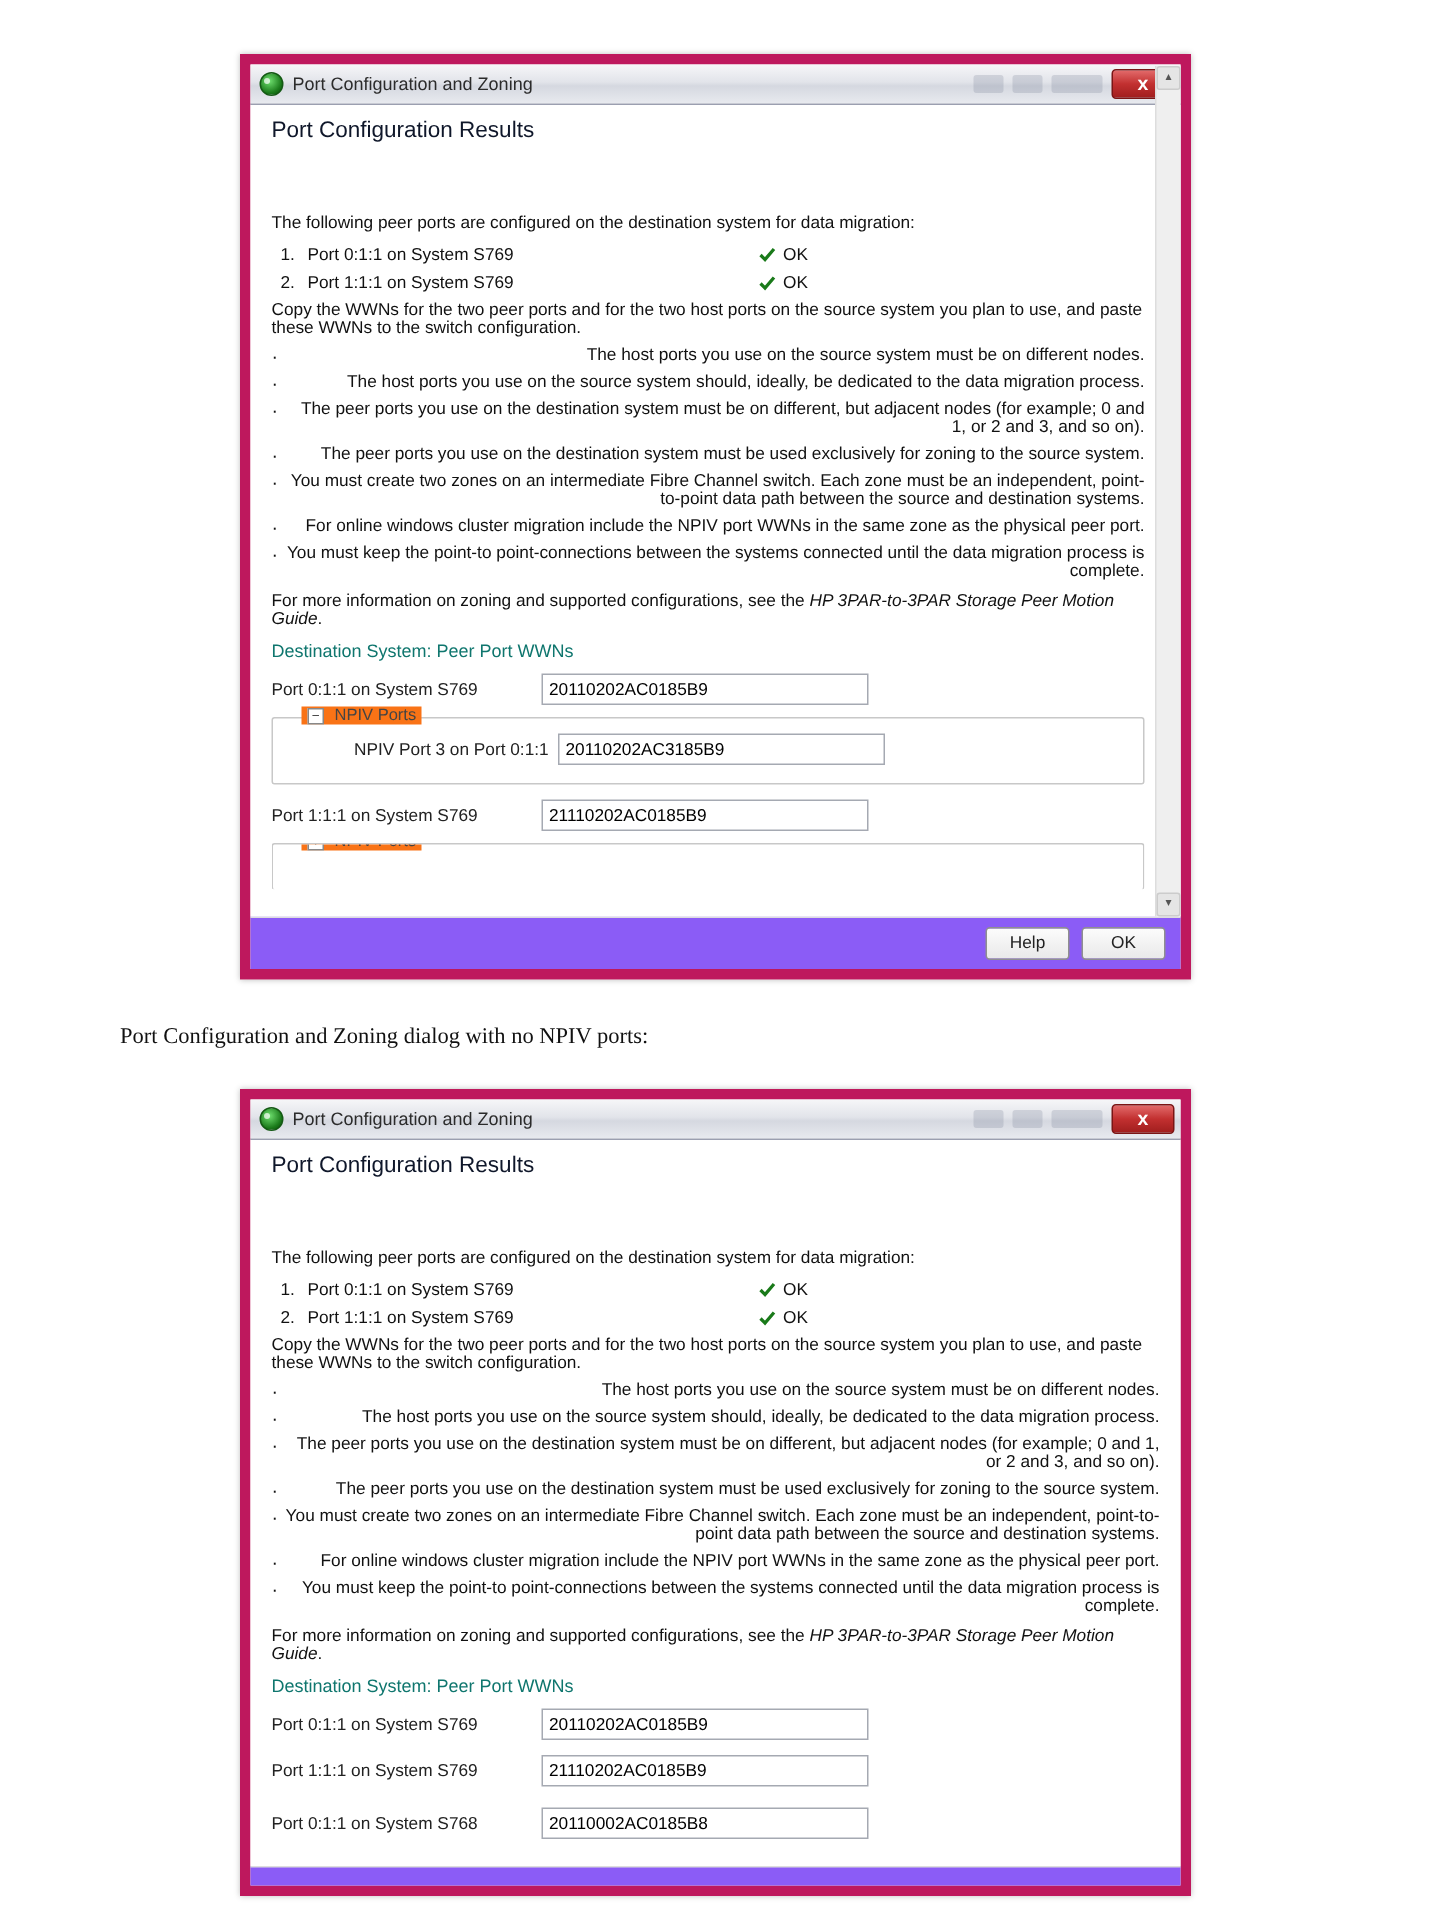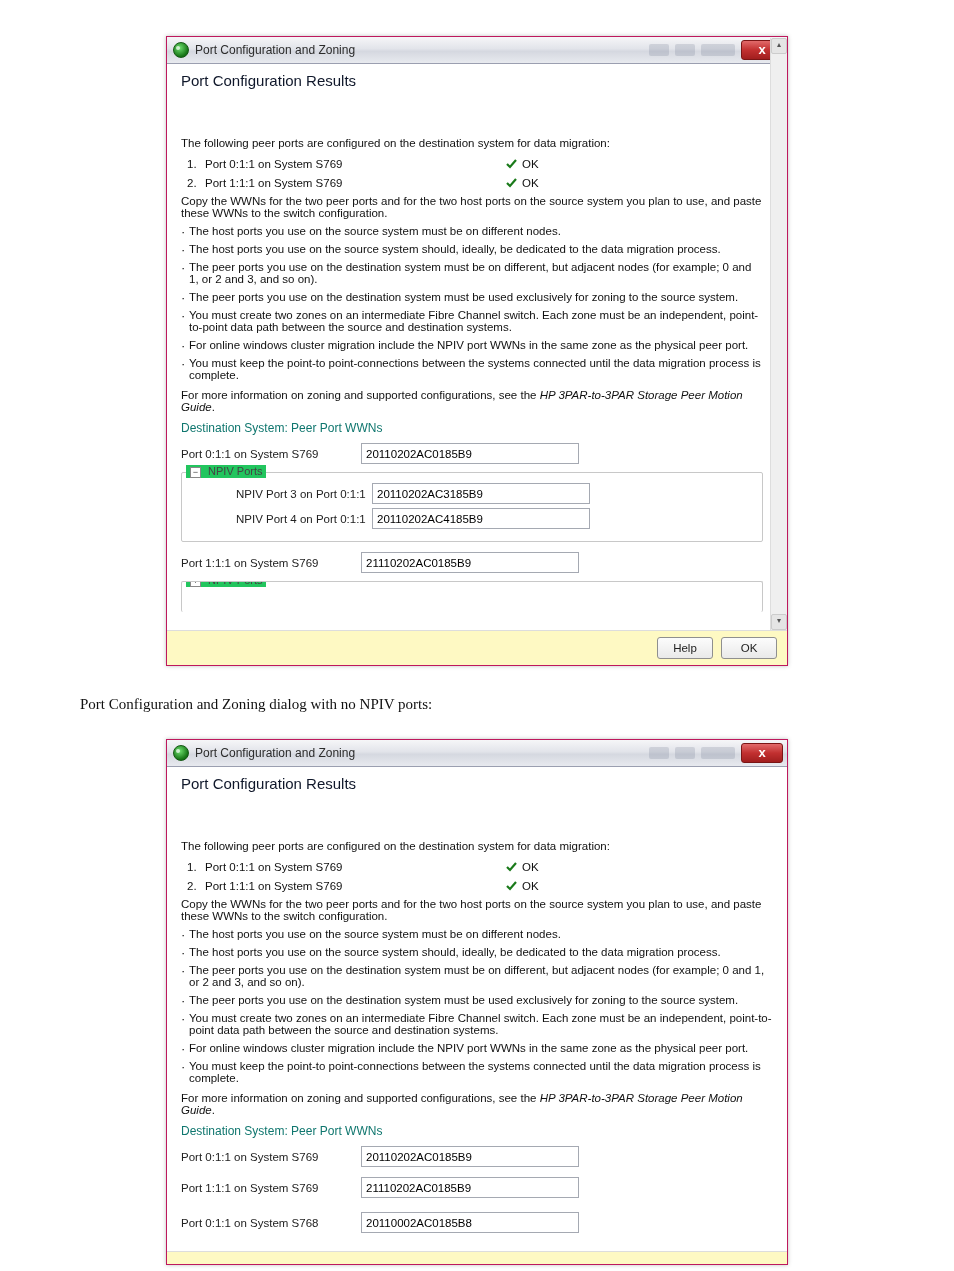--- a/index.html
+++ b/index.html
@@ -14,21 +14,21 @@
     width: 954px;
     margin: 0 auto;
     box-sizing: border-box;
     padding: 36px 60px 40px 60px;
   }
 
   
   .dialog {
     width: 620px;
     margin: 0 auto 30px auto;
-    border: 1px solid #be185d;
+    border: 7px solid #be185d;
     background: #fff;
     box-shadow: 0 0 4px rgba(0,0,0,0.25);
   }
   .titlebar {
     height: 26px;
     display: flex;
     align-items: center;
     padding: 0 4px 0 6px;
     background: linear-gradient(to bottom, #f6f6f8 0%, #e2e4ea 45%, #d5d8e0 55%, #e8eaef 100%);
     border-bottom: 1px solid #9b9fb0;
@@ -136,20 +136,21 @@
     stroke: #1a7a1a; stroke-width: 2.2; fill:none;
   }
   .para {
     font-size: 11.5px;
     color:#111;
     margin-bottom: 6px;
   }
   .bullets {
     margin: 4px 0 8px 0;
     padding: 0;
+    text-align: right;
   }
   .bullets li {
     position: relative;
     font-size: 11.5px;
     color:#111;
     margin-bottom: 6px;
     padding-left: 8px;
     list-style: none;
   }
   .bullets li::before {
@@ -189,22 +190,22 @@
   .groupbox {
     position: relative;
     border: 1px solid #c8c8c8;
     border-radius: 2px;
     margin: 8px 0 10px 0;
     padding: 10px 10px 8px 10px;
   }
   .groupbox .legend {
     position: absolute;
     top: -8px;
-    left: 4px;
-    background: #22c55e;
+    left: 19px;
+    background: #f97316;
     padding: 0 4px;
     font-size: 11px;
     color:#444;
   }
   .legend .toggle {
     display:inline-block;
     width:9px; height:9px;
     border:1px solid #888;
     text-align:center;
     line-height:8px;
@@ -222,21 +223,21 @@
     padding-top: 6px;
   }
 
   
   .dialog-footer {
     border-top: 1px solid #ddd;
     padding: 6px 10px;
     display:flex;
     justify-content: flex-end;
     gap: 8px;
-    background: #fef9c3;
+    background: #8b5cf6;
   }
   .btn {
     min-width: 56px;
     height: 22px;
     border: 1px solid #8f8f8f;
     border-radius: 3px;
     background: linear-gradient(to bottom, #fcfcfc 0%, #e9e9e9 100%);
     font-size: 11.5px;
     padding: 0 10px;
     color:#222;
@@ -325,24 +326,20 @@
       <div class="groupbox">
         <div class="legend">
           <span class="toggle">−</span>
           <span>NPIV Ports</span>
         </div>
         <div class="npiv-rows">
           <div class="form-row">
             <span class="fld-label">NPIV Port 3 on Port 0:1:1</span>
             <input class="fld-input" value="20110202AC3185B9" style="">
           </div>
-          <div class="form-row">
-            <span class="fld-label">NPIV Port 4 on Port 0:1:1</span>
-            <input class="fld-input" value="20110202AC4185B9" style="">
-          </div>
         </div>
       </div>
 
       <div class="form-row">
         <span class="fld-label">Port 1:1:1 on System S769</span>
         <input class="fld-input" value="21110202AC0185B9" style="">
       </div>
 
       <div class="groupbox cut-bottom">
         <div class="legend">

